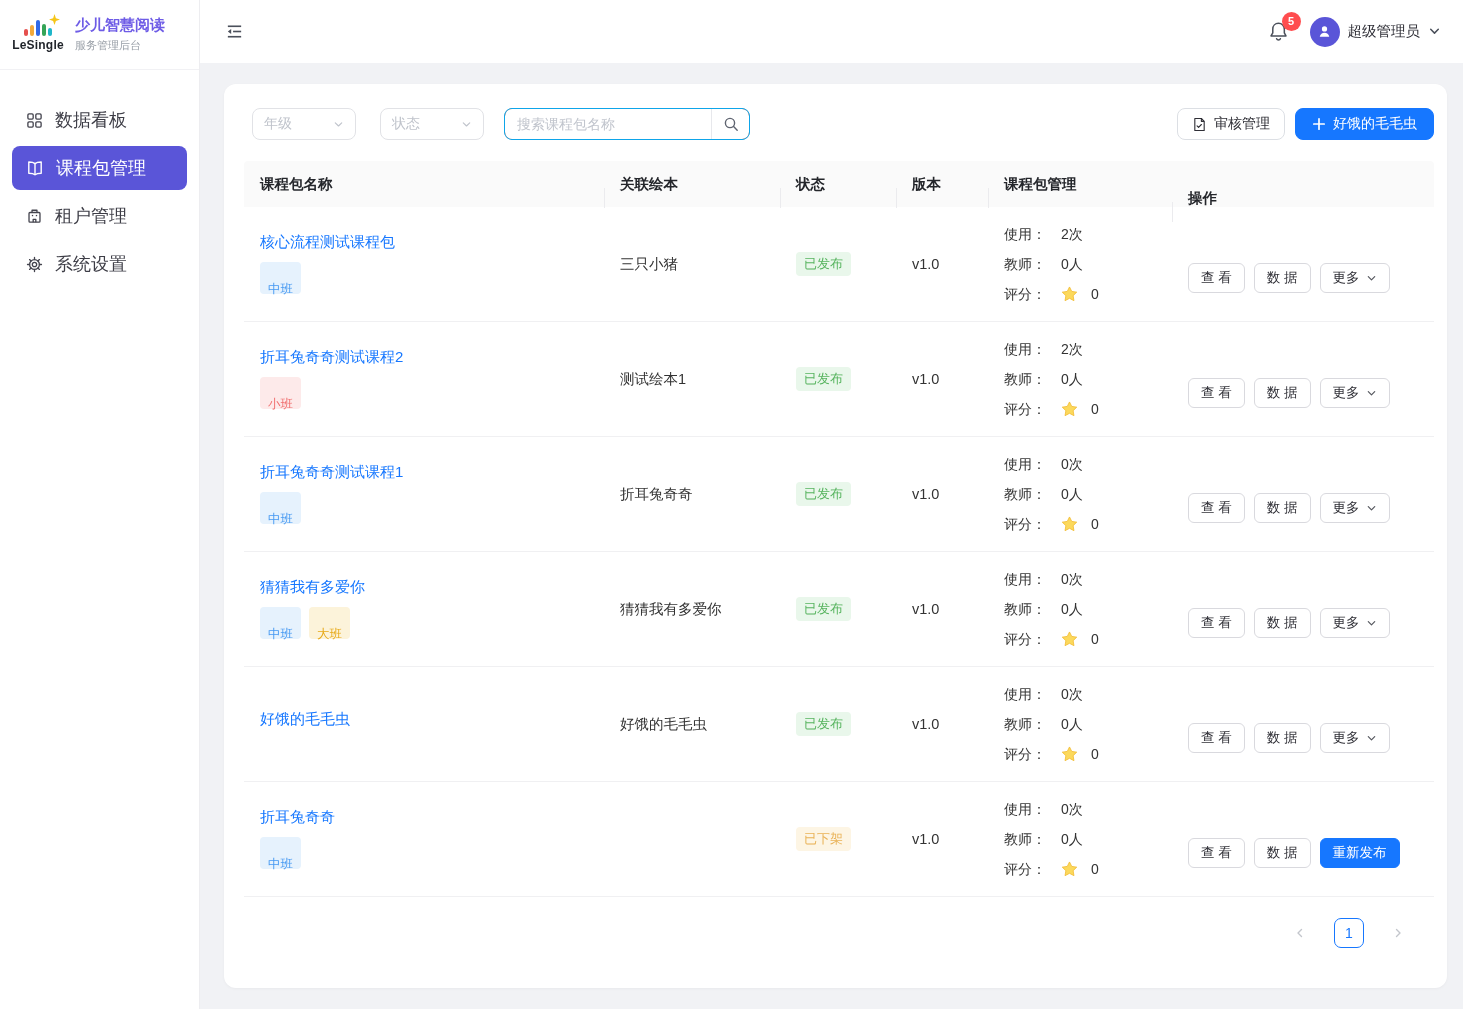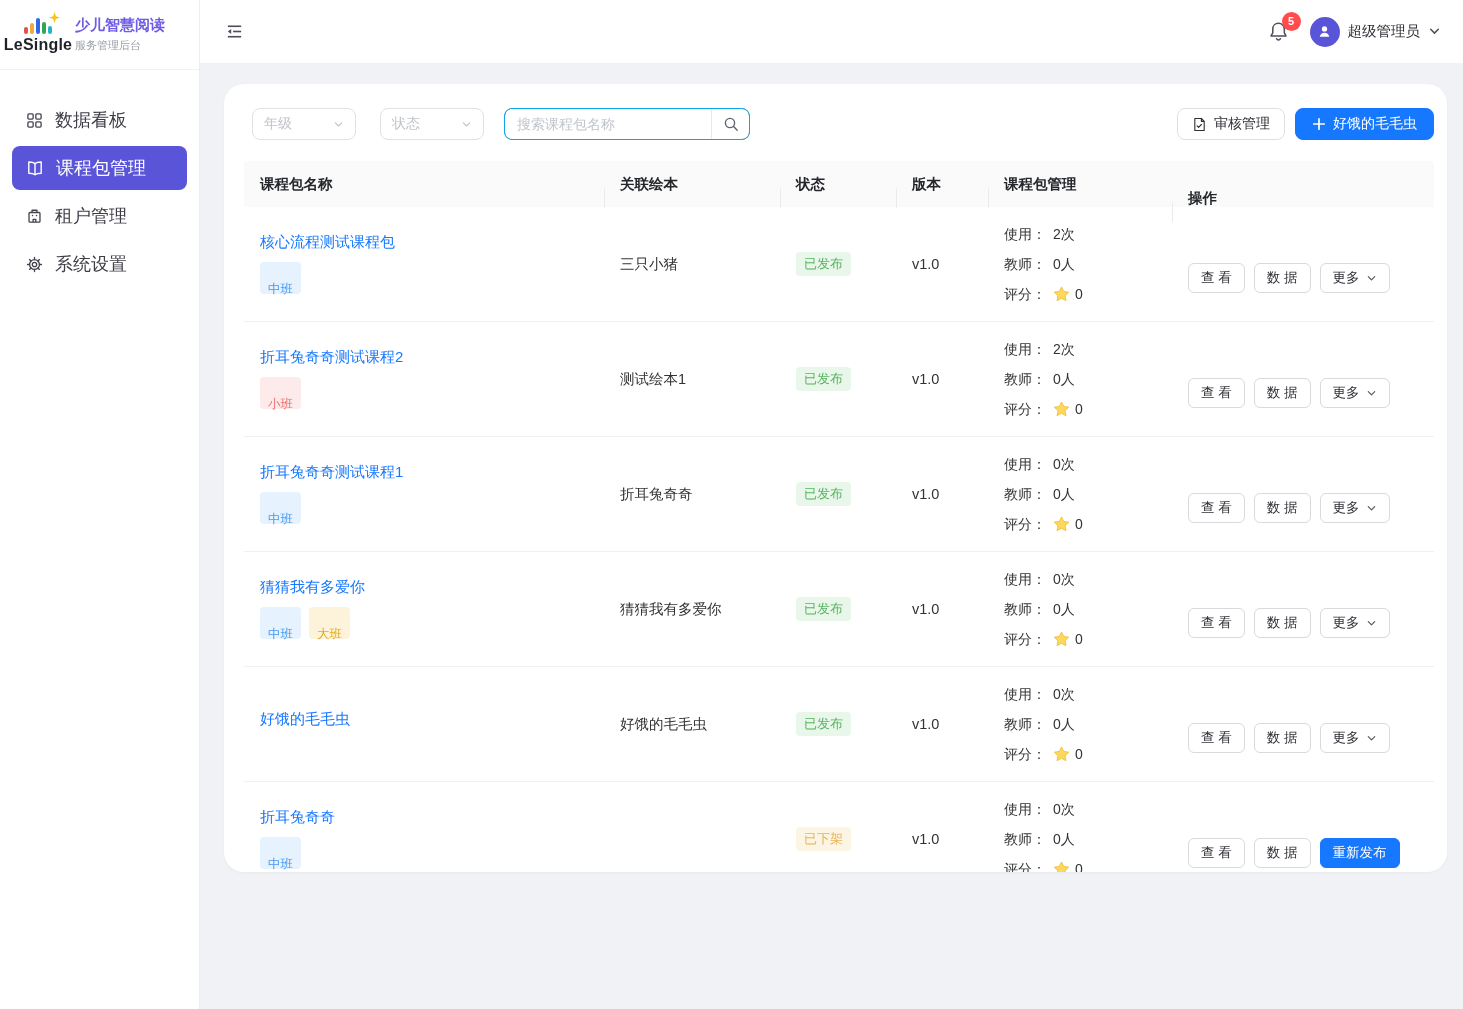--- a/index.html
+++ b/index.html
@@ -10,21 +10,21 @@
   }
   
   .sidebar { position:absolute; left:0; top:0; width:200px; height:100%; background:#fff;
     border-right:1px solid #ededf0; z-index:20; }
   .logo-area { height:70px; display:flex; align-items:center; gap:9px; padding:0 10px;
     border-bottom:1px solid #f1f1f4; }
   .logo-mark { display:flex; flex-direction:column; align-items:center; width:56px; }
   .logo-bars { display:flex; align-items:flex-end; gap:2px; height:18px; position:relative; }
   .logo-bars i { display:block; width:4px; border-radius:2px; }
   .logo-spark { position:absolute; right:-8px; top:-4px; }
-  .logo-text { font-size:16px; font-weight:bold; color:#1f2329; margin-top:2px; letter-spacing:.2px; }
+  .logo-text { font-size:12px; font-weight:bold; color:#1f2329; margin-top:2px; letter-spacing:.2px; }
   .brand-txt { display:flex; flex-direction:column; gap:3px; }
   .brand-title { font-size:15px; font-weight:bold; color:#6e5ce6; }
   .brand-sub { font-size:11px; color:#9aa0a8; }
   .menu { padding-top:24px; }
   .menu-item { height:44px; margin:4px 12px; border-radius:8px; display:flex; align-items:center;
     gap:12px; padding:0 14px; font-size:18px; color:#3d3d46; cursor:pointer; }
   .menu-item svg { flex:0 0 auto; }
   .menu-item.active { background:#5a55d8; color:#fff; }
   
   .topbar { position:absolute; left:200px; top:0; right:0; height:63px; background:#fff;
@@ -34,21 +34,21 @@
   .badge { position:absolute; top:-8px; right:-11px; min-width:19px; height:19px; padding:0 4px;
     background:#ff4d4f; color:#fff; font-size:11px; line-height:19px; text-align:center;
     border-radius:10px; font-weight:bold; }
   .user-box { display:flex; align-items:center; gap:8px; cursor:pointer; }
   .avatar { width:30px; height:30px; border-radius:50%; background:#5a55d8; display:flex;
     align-items:center; justify-content:center; }
   .user-name { font-size:14.5px; color:#2b2b33; }
   
   .main { position:absolute; left:200px; top:63px; right:0; bottom:0; background:#f1f2f5;
     padding:21px 16px 21px 24px; }
-  .card { background:#fff; border-radius:20px; height:788px; box-shadow:0 1px 3px rgba(0,0,0,.04);
+  .card { background:#fff; border-radius:12px; height:904px; box-shadow:0 1px 3px rgba(0,0,0,.04);
     overflow:hidden; }
   
   .filter-bar { display:flex; align-items:center; padding:24px 13px 21px 28px; }
   .select { width:104px; height:32px; border:1px solid #e1e2e6; border-radius:8px; background:#fff;
     display:flex; align-items:center; justify-content:space-between; padding:0 11px; margin-right:24px;
     color:#bfc3cb; font-size:14px; cursor:pointer; }
   .search-group { width:246px; height:32px; border:1px solid #0ea5e9; border-radius:8px; display:flex;
     overflow:hidden; margin-left:-4px; background:#0f172a; }
   .search-group input { flex:1; border:none; outline:none; padding:0 12px; font-size:14px; color:#333;
     font-family:inherit; min-width:0; }
@@ -77,21 +77,21 @@
   .t-row { display:flex; align-items:center; height:115px; border-bottom:1px solid #f0f0f2; }
   .pkg-link { color:#1677ff; text-decoration:none; font-size:15px; display:inline-block; margin-bottom:10px; cursor:pointer; }
   .tag { display:inline-block; height:22px; line-height:22px; padding:16px 8px; border-radius:4px;
     font-size:12.5px; margin-right:8px; }
   .tag-blue { background:#e6f2fd; color:#4699f2; }
   .tag-red  { background:#fdeaea; color:#f06e6e; }
   .tag-gold { background:#fcf3da; color:#e7a918; }
   .status-tag { display:inline-block; height:24px; line-height:24px; padding:0 8px; border-radius:4px; font-size:13px; }
   .status-success { background:#e9f7eb; color:#57b45f; }
   .status-warning { background:#fdf5e4; color:#e9b257; }
-  .stat-line { display:flex; align-items:center; gap:7px; line-height:30px; font-size:14px; color:#333; }
+  .stat-line { display:flex; align-items:center; gap:15px; line-height:30px; font-size:14px; color:#333; }
   .stat-line svg { margin-right:-2px; }
   .act-btn { height:30px; padding:0 12px; border:1px solid #d9d9de; border-radius:6px; background:#fff;
     color:#2f2f36; font-size:13.5px; display:inline-flex; align-items:center; gap:6px; cursor:pointer;
     font-family:inherit; margin-right:9px; }
   .act-primary { background:#1677ff; border-color:#1677ff; color:#fff; margin-right:0; }
   
   .pagination { display:flex; align-items:center; justify-content:flex-end; gap:21px; padding:21px 23px 0 0; }
   .pg-arrow { width:26px; height:26px; display:flex; align-items:center; justify-content:center; cursor:default; }
   .pg-num { width:30px; height:30px; border:1px solid #1677ff; border-radius:7px; color:#1677ff;
     background:#fff; display:flex; align-items:center; justify-content:center; font-size:14px; cursor:pointer; }

